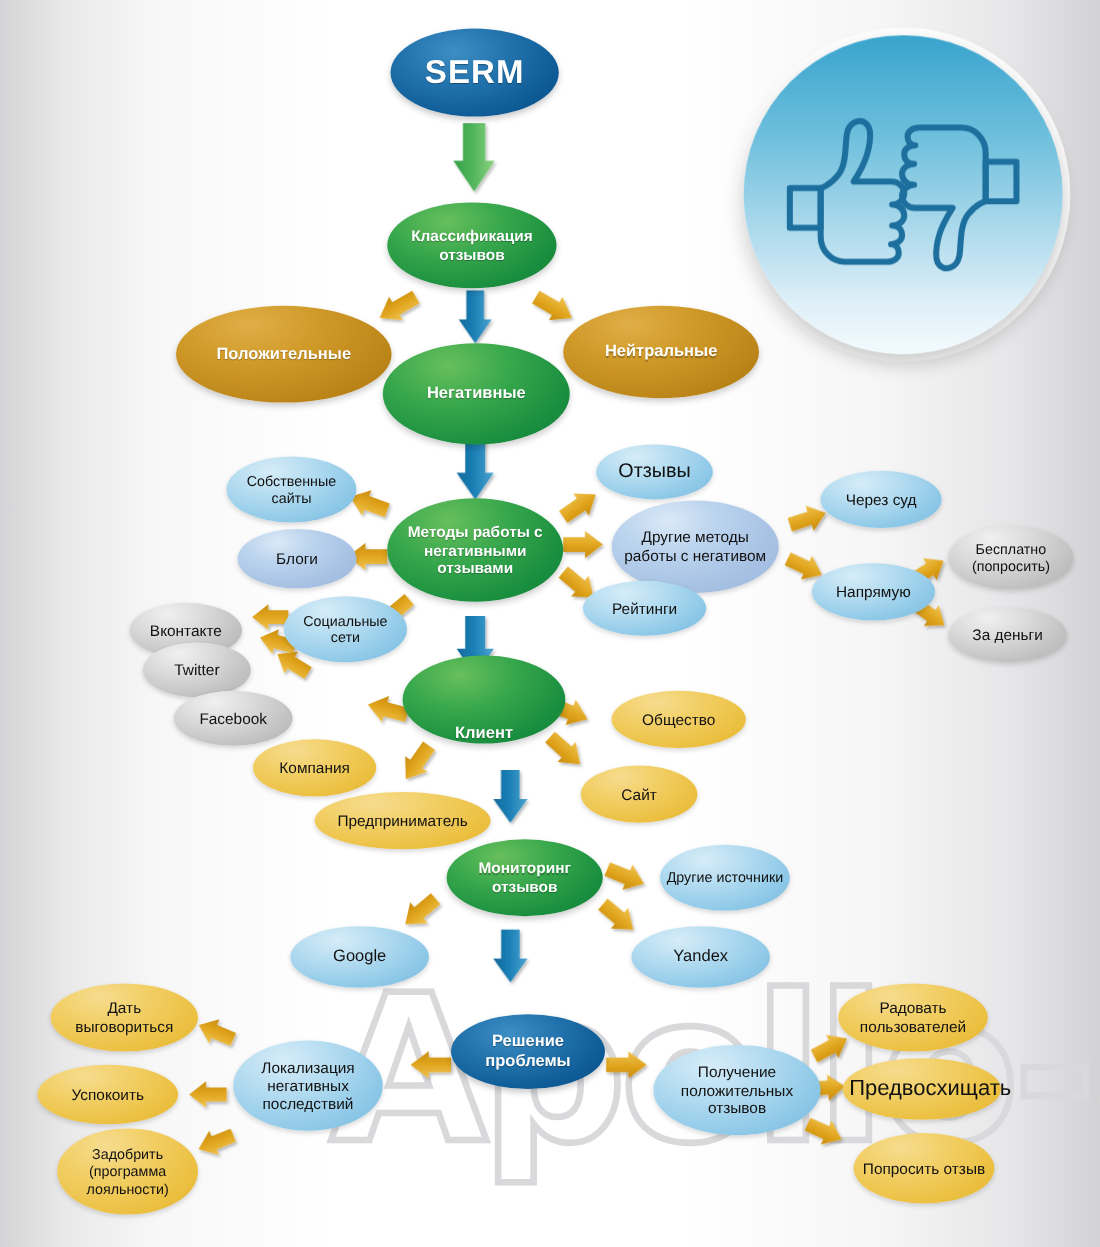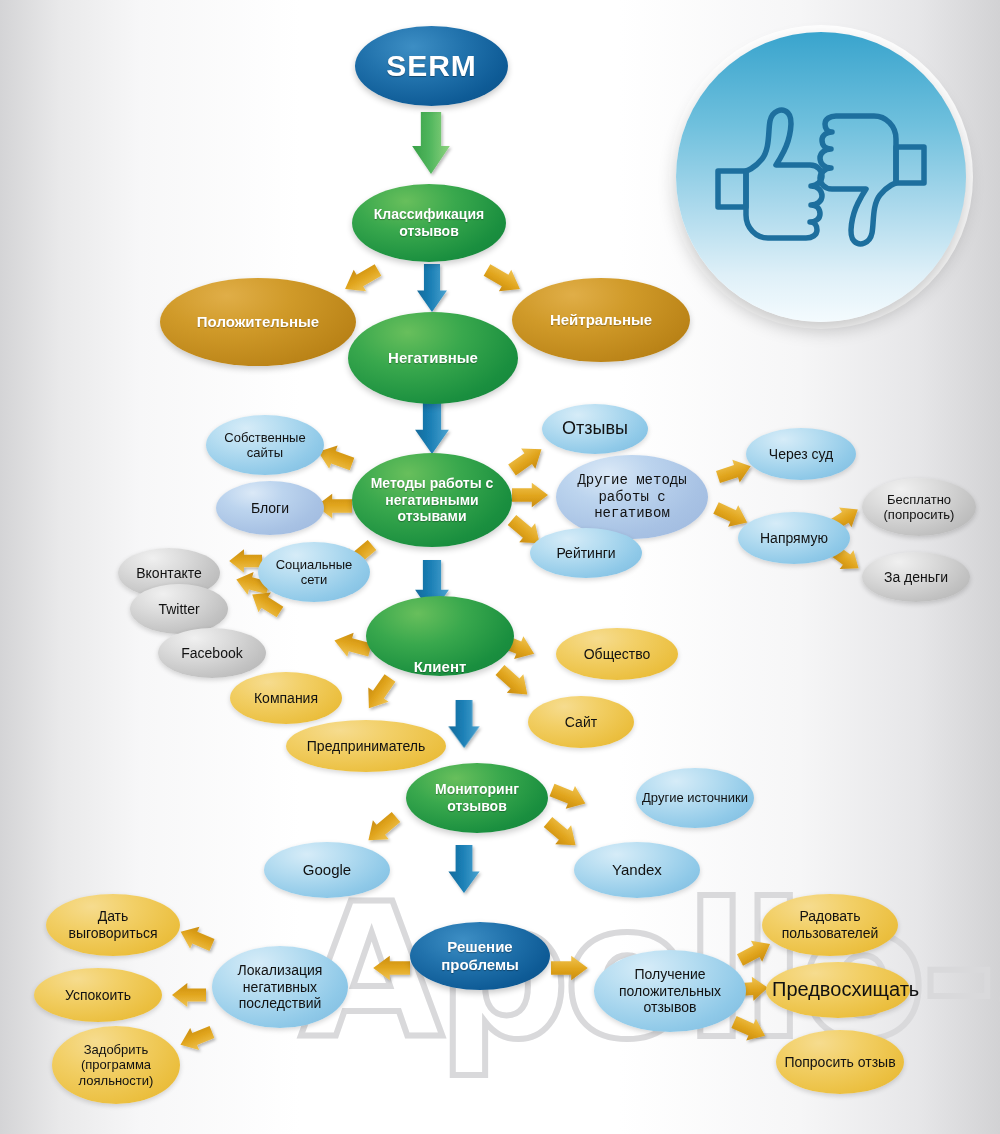--- a/index.html
+++ b/index.html
@@ -301,21 +301,21 @@
   <div class="node t-gray" style="left:130px;top:584px;width:98px;height:50px;font-size:14px;">
     <span>Twitter</span>
   </div>
   <div class="node t-gray" style="left:158px;top:628px;width:108px;height:50px;font-size:14px;">
     <span>Facebook</span>
   </div>
 
   <div class="node t-lightblue" style="left:542px;top:404px;width:106px;height:50px;font-size:18px;text-align:center;">
     <span>Отзывы</span>
   </div>
-  <div class="node t-periwinkle" style="left:556px;top:455px;width:152px;height:84px;font-size:14px;font-family:Liberation Mono, monospace;">
+  <div class="node t-periwinkle" style="left:556px;top:455px;width:152px;height:84px;font-size:14px;">
     <span>Другие методы работы с негативом</span>
   </div>
   <div class="node t-lightblue" style="left:530px;top:528px;width:112px;height:50px;font-size:14px;">
     <span>Рейтинги</span>
   </div>
 
   <div class="node t-lightblue" style="left:746px;top:428px;width:110px;height:52px;font-size:14px;">
     <span>Через суд</span>
   </div>
   <div class="node t-lightblue" style="left:738px;top:512px;width:112px;height:52px;font-size:14px;">
@@ -346,21 +346,21 @@
 
   <div class="node t-green" style="left:406px;top:763px;width:142px;height:70px;font-size:14px;">
     <span>Мониторинг отзывов</span>
   </div>
   <div class="node t-lightblue" style="left:264px;top:842px;width:126px;height:56px;font-size:15px;justify-content:center;">
     <span>Google</span>
   </div>
   <div class="node t-lightblue" style="left:574px;top:842px;width:126px;height:56px;font-size:15px;">
     <span>Yandex</span>
   </div>
-  <div class="node t-lightblue" style="left:600px;top:768px;width:118px;height:60px;font-size:13px;margin-left:36px;">
+  <div class="node t-lightblue" style="left:600px;top:768px;width:118px;height:60px;font-size:13px;">
     <span>Другие источники</span>
   </div>
 
   <div class="node t-darkblue" style="left:410px;top:922px;width:140px;height:68px;font-size:15px;">
     <span>Решение проблемы</span>
   </div>
   <div class="node t-lightblue" style="left:212px;top:946px;width:136px;height:82px;font-size:14px;">
     <span>Локализация негативных последствий</span>
   </div>
   <div class="node t-yellow" style="left:46px;top:894px;width:134px;height:62px;font-size:14px;">

